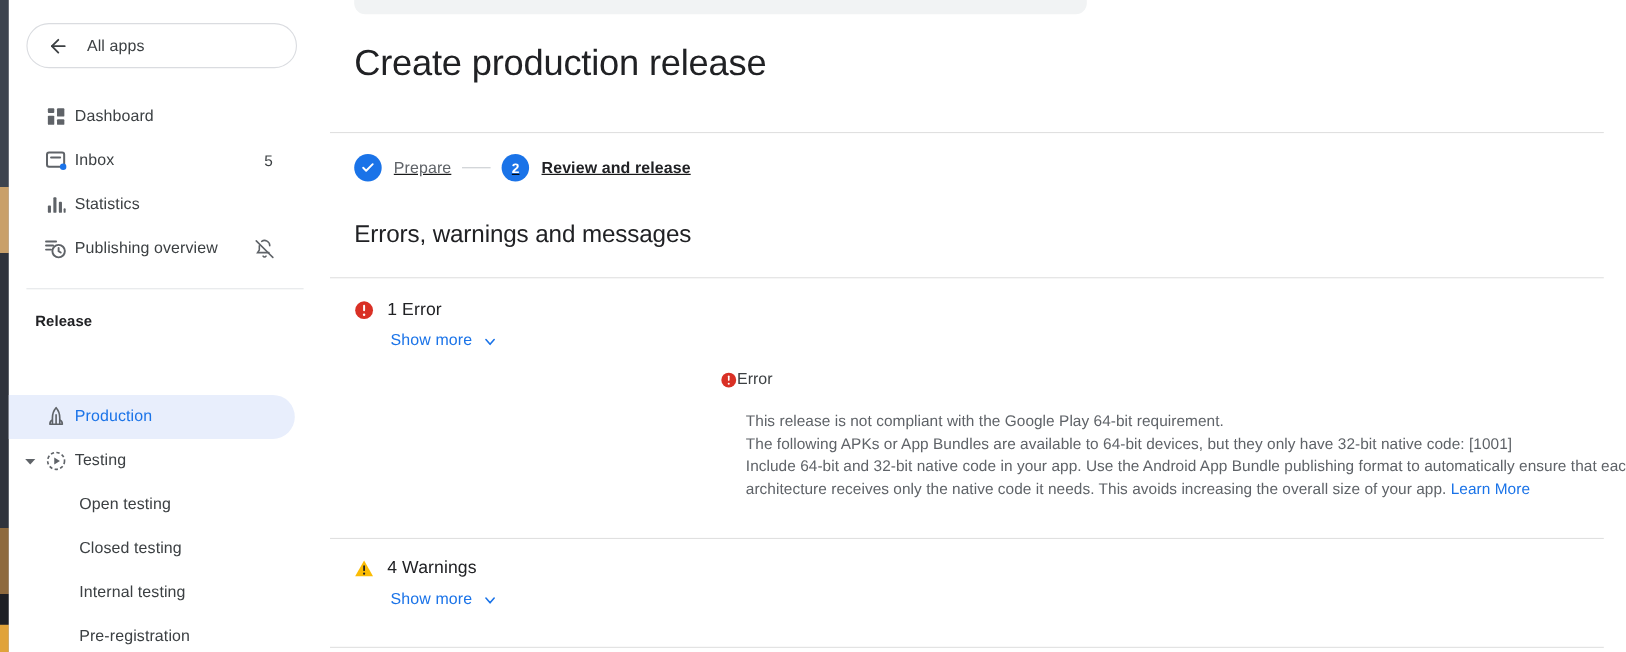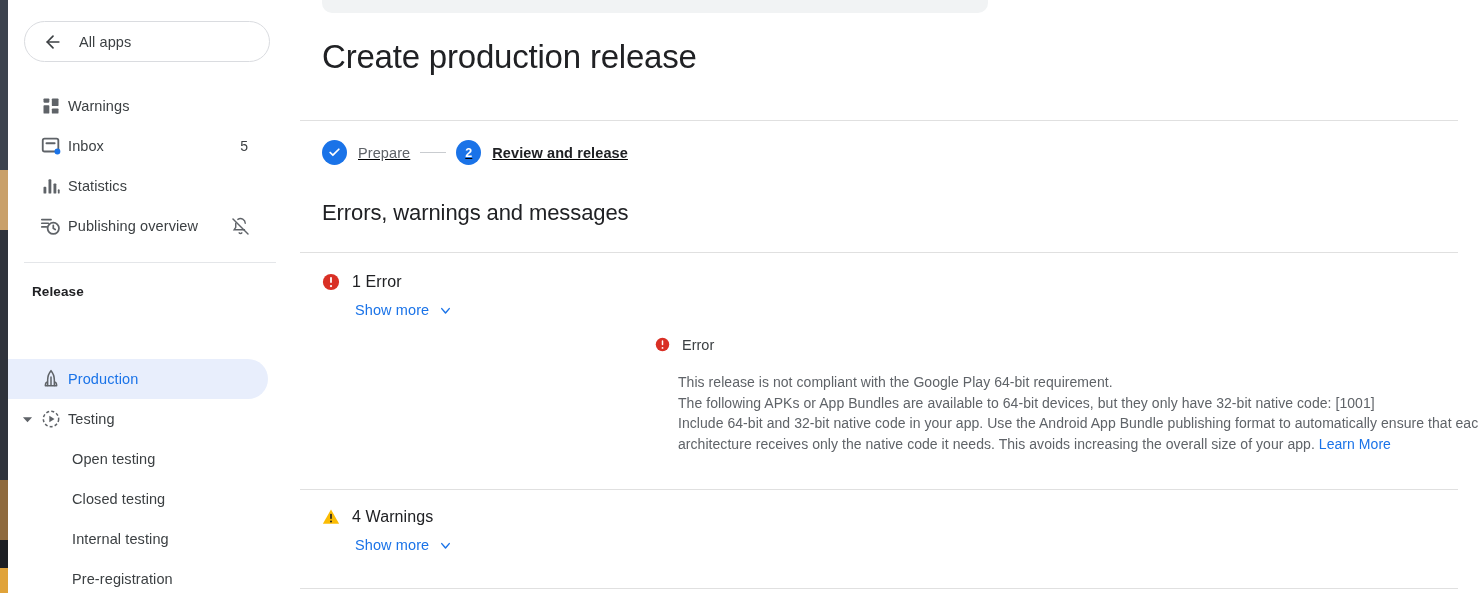--- a/index.html
+++ b/index.html
@@ -75,21 +75,21 @@
   .step-line { width:26px; height:1px; background:#c9ccd0; margin:0 10px; }
 
   .h2 { position:absolute; left:26px; top:200px; font-size:22px; font-weight:500; color:#202124; letter-spacing:-0.1px; }
 
   .issue-head { position:absolute; display:flex; align-items:center; gap:12px; }
   .issue-head .cnt { font-size:16px; color:#202124; letter-spacing:.1px; }
 
   .showmore { position:absolute; display:flex; align-items:flex-end; gap:9px; cursor:pointer; }
   .showmore .t { font-size:14.5px; color:#1a73e8; font-weight:500; letter-spacing:.1px; }
 
-  .err-row { position:absolute; left:359px; top:337px; display:flex; gap:12px; }
+  .err-row { position:absolute; left:359px; top:337px; display:flex; align-items:center; }
   .err-row .t { font-size:14.5px; color:#3c4043; }
 
   .err-body { position:absolute; left:382px; top:372px; width:900px; }
   .err-body p { font-size:14px; color:#5f6368; line-height:20.5px; letter-spacing:.05px; }
   .err-body a { color:#1a73e8; text-decoration:none; }
 
   svg { display:block; }
 </style>
 </head>
 <body>
@@ -119,21 +119,21 @@
 
     <div class="nav-item" style="top:86px">
       <span class="ico">
         <svg width="20" height="20" viewBox="0 0 24 24" fill="#5f6368">
           <rect x="3" y="3" width="7" height="5" rx="1"></rect>
           <rect x="3" y="11" width="7" height="10" rx="1"></rect>
           <rect x="13" y="3" width="8" height="9" rx="1"></rect>
           <rect x="13" y="15" width="8" height="6" rx="1"></rect>
         </svg>
       </span>
-      <span class="lbl">Warnings</span>
+      <span class="lbl">Dashboard</span>
     </div>
 
     <div class="nav-item" style="top:126px">
       <span class="ico">
         <svg width="22" height="22" viewBox="0 0 24 24">
           <rect x="3" y="4" width="17" height="14" rx="2" fill="none" stroke="#5f6368" stroke-width="2"></rect>
           <path d="M7 9h9" stroke="#5f6368" stroke-width="2" stroke-linecap="round"></path>
           <circle cx="19" cy="18" r="3.2" fill="#1a73e8"></circle>
         </svg>
       </span>

